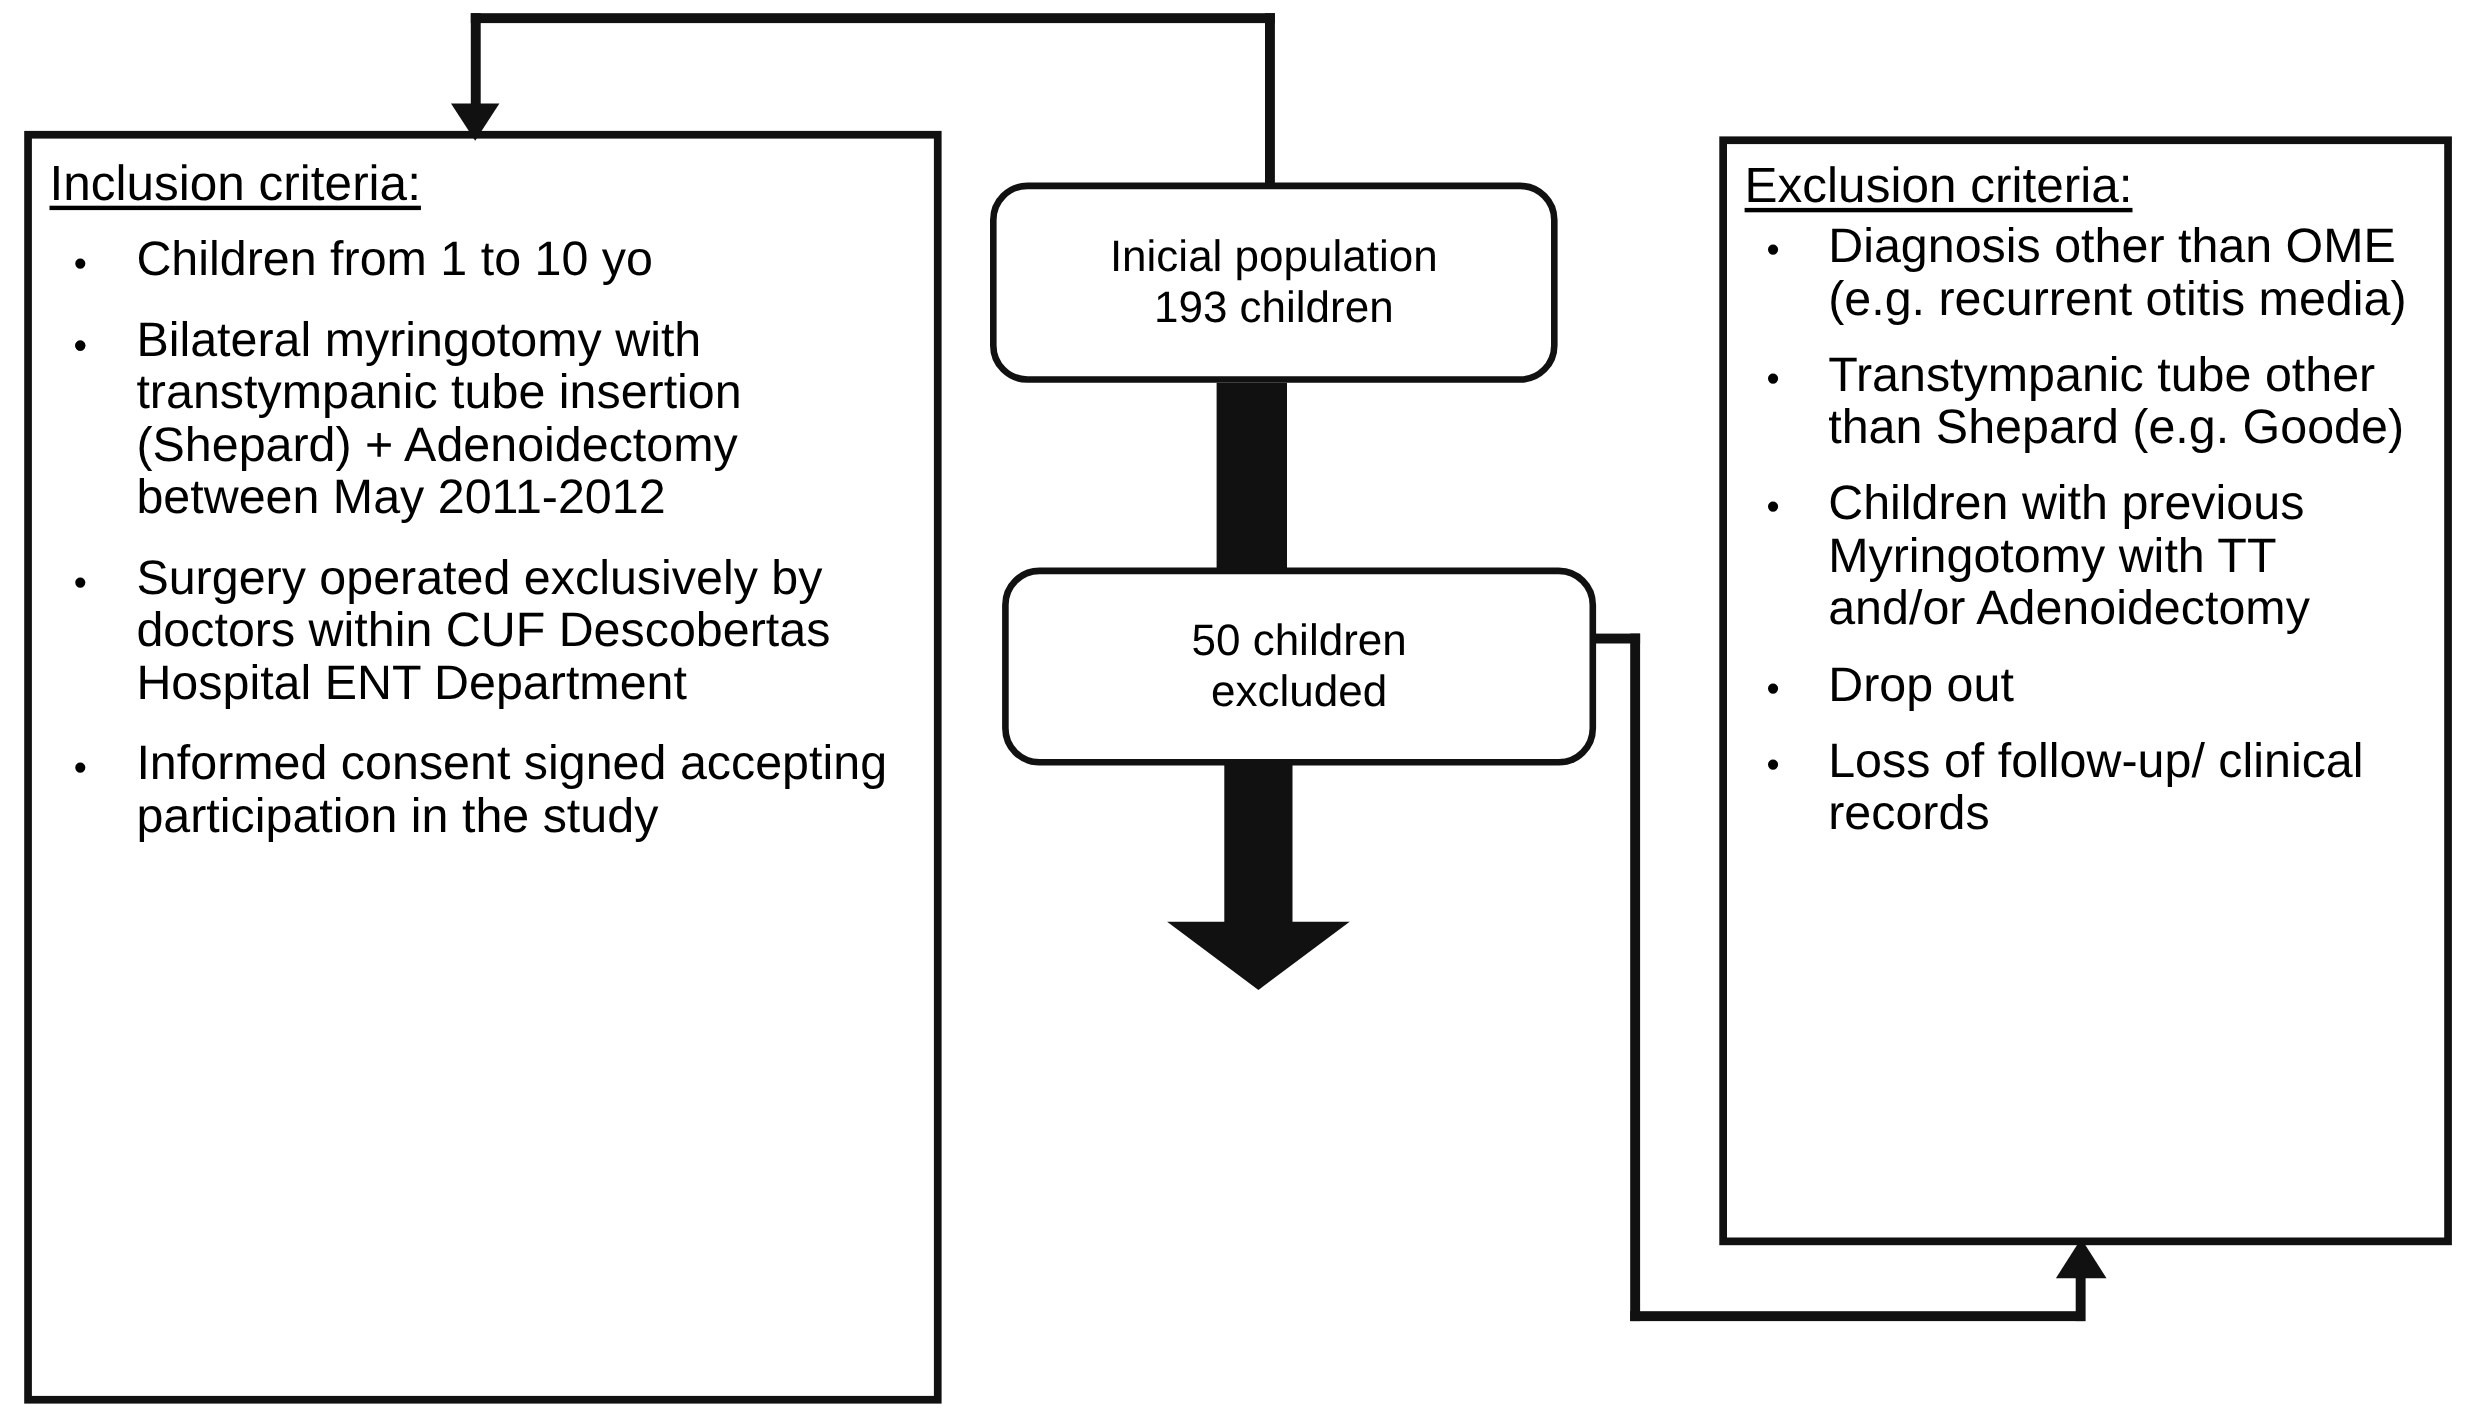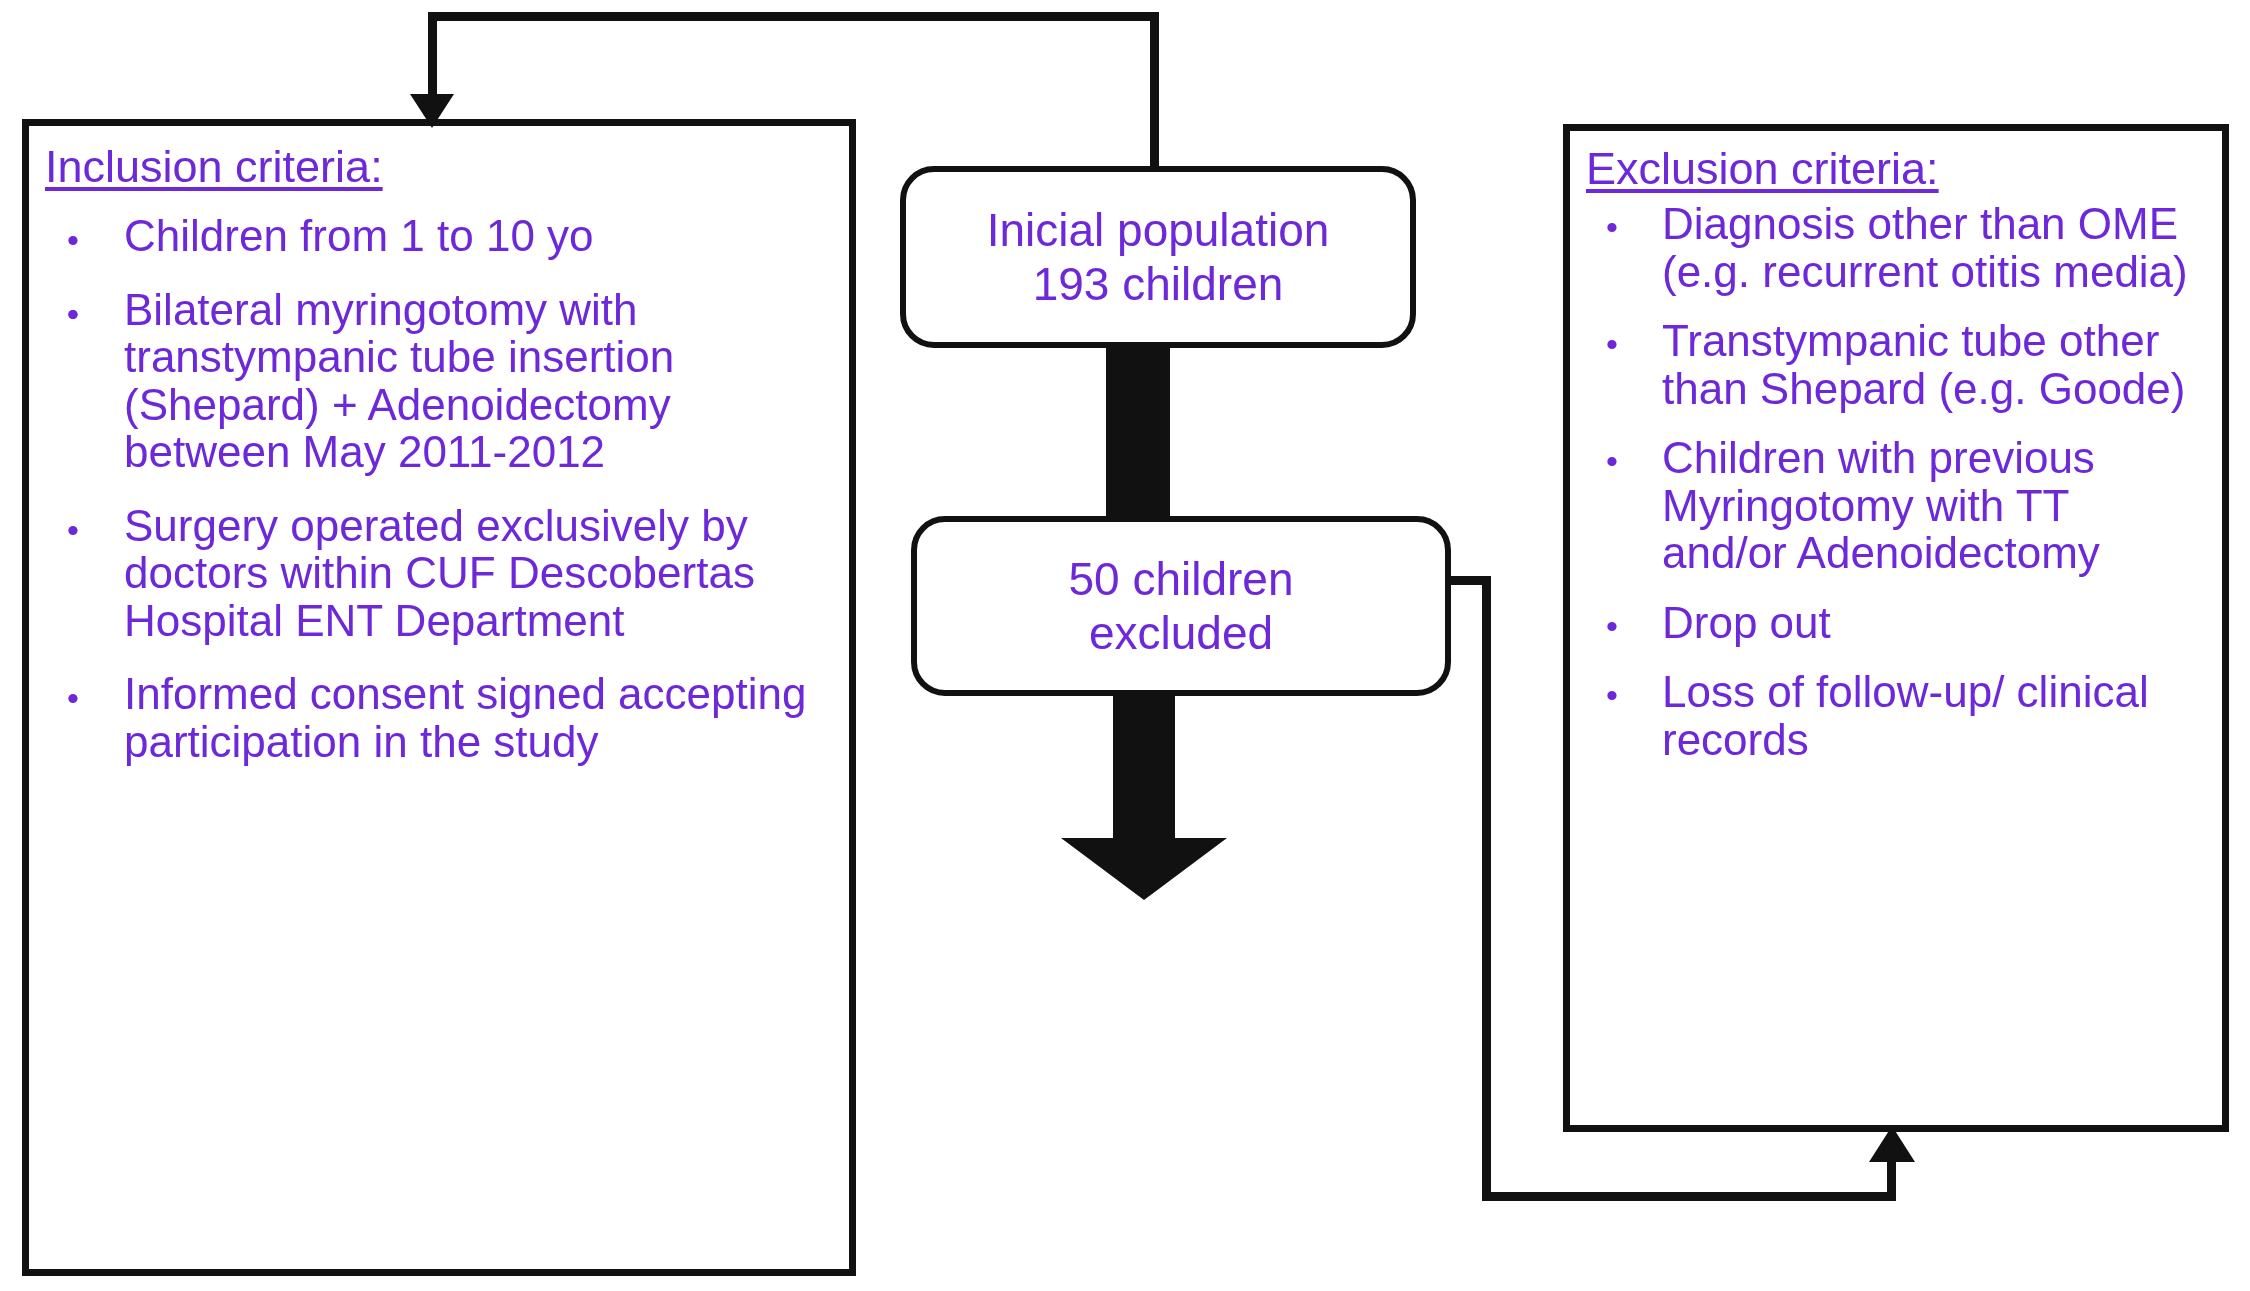--- a/index.html
+++ b/index.html
@@ -6,21 +6,21 @@
     margin: 0;
     padding: 0;
     background: #ffffff;
   }
   #canvas {
     position: relative;
     width: 2250px;
     height: 1291px;
     background: #ffffff;
     font-family: "Liberation Sans", sans-serif;
-    color: #6d28d9;
+    color: #000000;
     overflow: hidden;
   }
 
   
   .criteria-box {
     position: absolute;
     box-sizing: border-box;
     border: 7px solid #111111;
     background: #ffffff;
   }
@@ -80,21 +80,21 @@
   .flow-node {
     position: absolute;
     box-sizing: border-box;
     border: 6px solid #111111;
     border-radius: 34px;
     background: #ffffff;
     display: flex;
     align-items: center;
     justify-content: center;
     text-align: center;
-    font-size: 46px;
+    font-size: 40px;
     line-height: 1.18;
     z-index: 3;
   }
   #node-initial   { left: 900px;  top: 166px; width: 516px; height: 182px; }
   #node-excluded  { left: 911px;  top: 516px; width: 540px; height: 180px; }
   #node-final     { left: 936px;  top: 900px; width: 430px; height: 228px; }
 
   
   .line {
     position: absolute;

